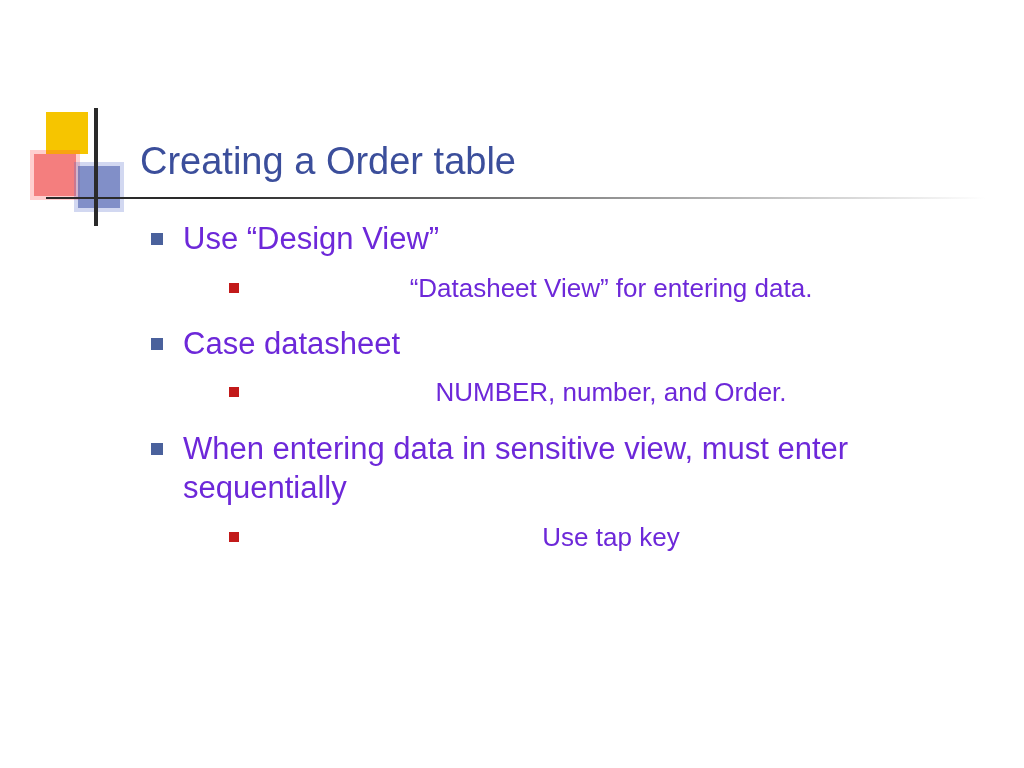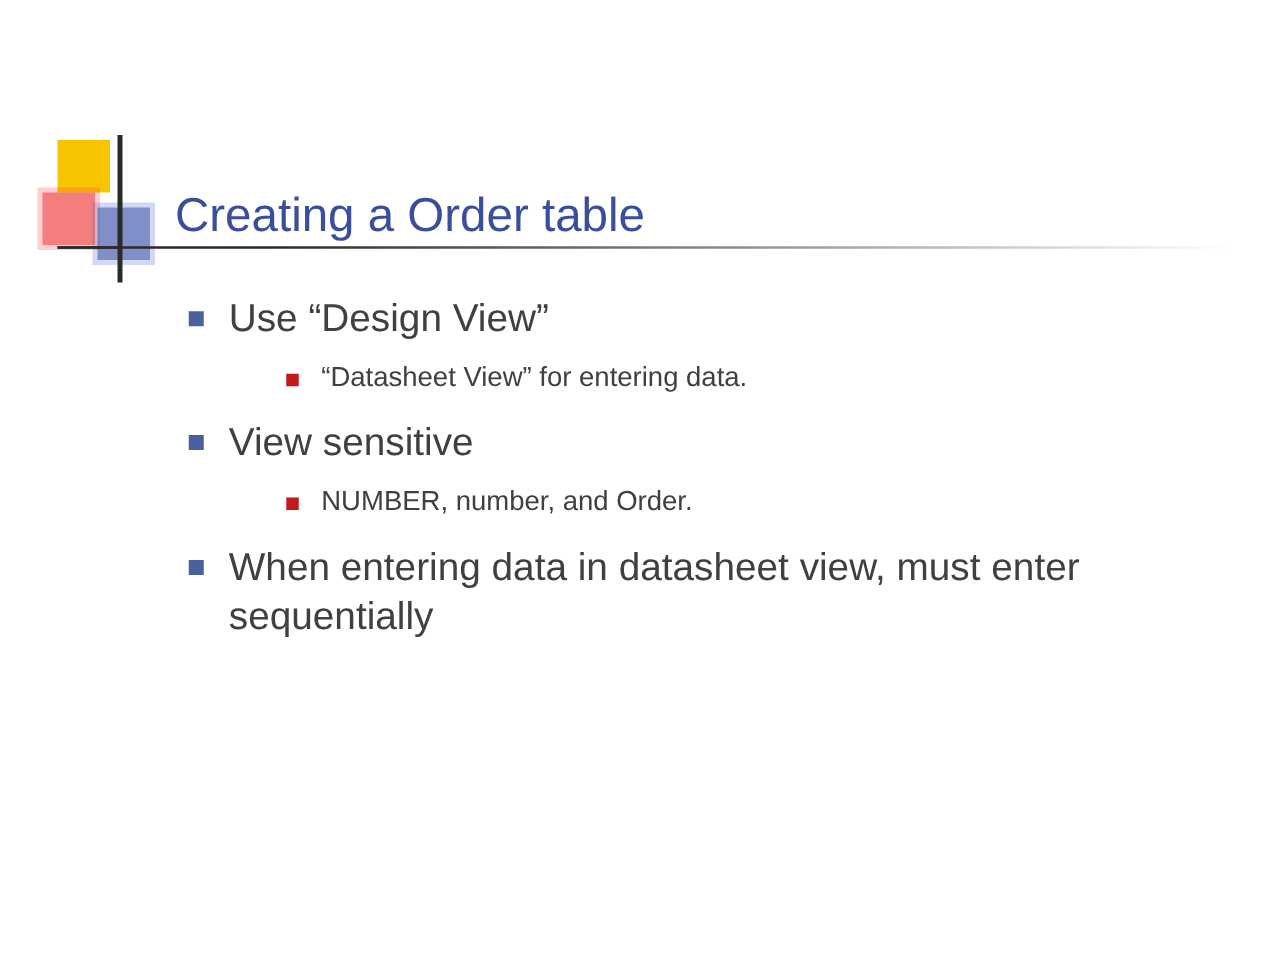--- a/index.html
+++ b/index.html
@@ -26,21 +26,20 @@
     width: 200px;
     height: 260px;
     pointer-events: none;
   }
 
   .title-wrap {
     position: absolute;
     left: 140px;
     top: 140px;
     width: 860px;
-    margin-top: 12px;
   }
 
   .title {
     color: #3b4e9b;
     font-size: 38px;
     font-weight: 400;
     margin: 0 0 8px 0;
   }
 
   .rule {
@@ -48,23 +47,23 @@
     left: 46px;
     top: 197px;
     width: 940px;
     height: 2px;
     background: linear-gradient(to right, #2a2a2a 0%, #2a2a2a 18%, #6b6b6b 45%, #ffffff 100%);
   }
 
   .body {
     position: absolute;
     left: 145px;
-    top: 235px;
+    top: 219px;
     width: 820px;
-    color: #404040;
+    color: #6d28d9;
   }
 
   ul.lvl1 {
     list-style: none;
     padding: 0;
     margin: 0;
   }
 
   ul.lvl1 > li {
     position: relative;
@@ -87,22 +86,23 @@
   ul.lvl2 {
     list-style: none;
     padding: 0;
     margin: 10px 0 18px 40px;
   }
 
   ul.lvl2 > li {
     position: relative;
     padding-left: 34px;
     margin: 12px 0 10px 0;
-    font-size: 22px;
+    font-size: 26px;
     line-height: 1.35;
+    text-align: center;
   }
 
   ul.lvl2 > li::before {
     content: "";
     position: absolute;
     left: 6px;
     top: 12px;
     width: 10px;
     height: 10px;
     background: #c21a1a;
@@ -138,28 +138,31 @@
     <ul class="lvl1">
       <li>
         <span>Use “Design View”</span>
         <ul class="lvl2">
           <li>
             <span>“Datasheet View” for entering data.</span>
           </li>
         </ul>
       </li>
       <li>
-        <span>View sensitive</span>
+        <span>Case datasheet</span>
         <ul class="lvl2">
           <li>
             <span>NUMBER, number, and Order.</span>
           </li>
         </ul>
       </li>
       <li>
-        <span>When entering data in datasheet view, must enter sequentially</span>
+        <span>When entering data in sensitive view, must enter sequentially</span>
         <ul class="lvl2">
+          <li>
+            <span>Use tap key</span>
+          </li>
         </ul>
       </li>
     </ul>
   </div>
 
 </div>
 
 </body></html>

